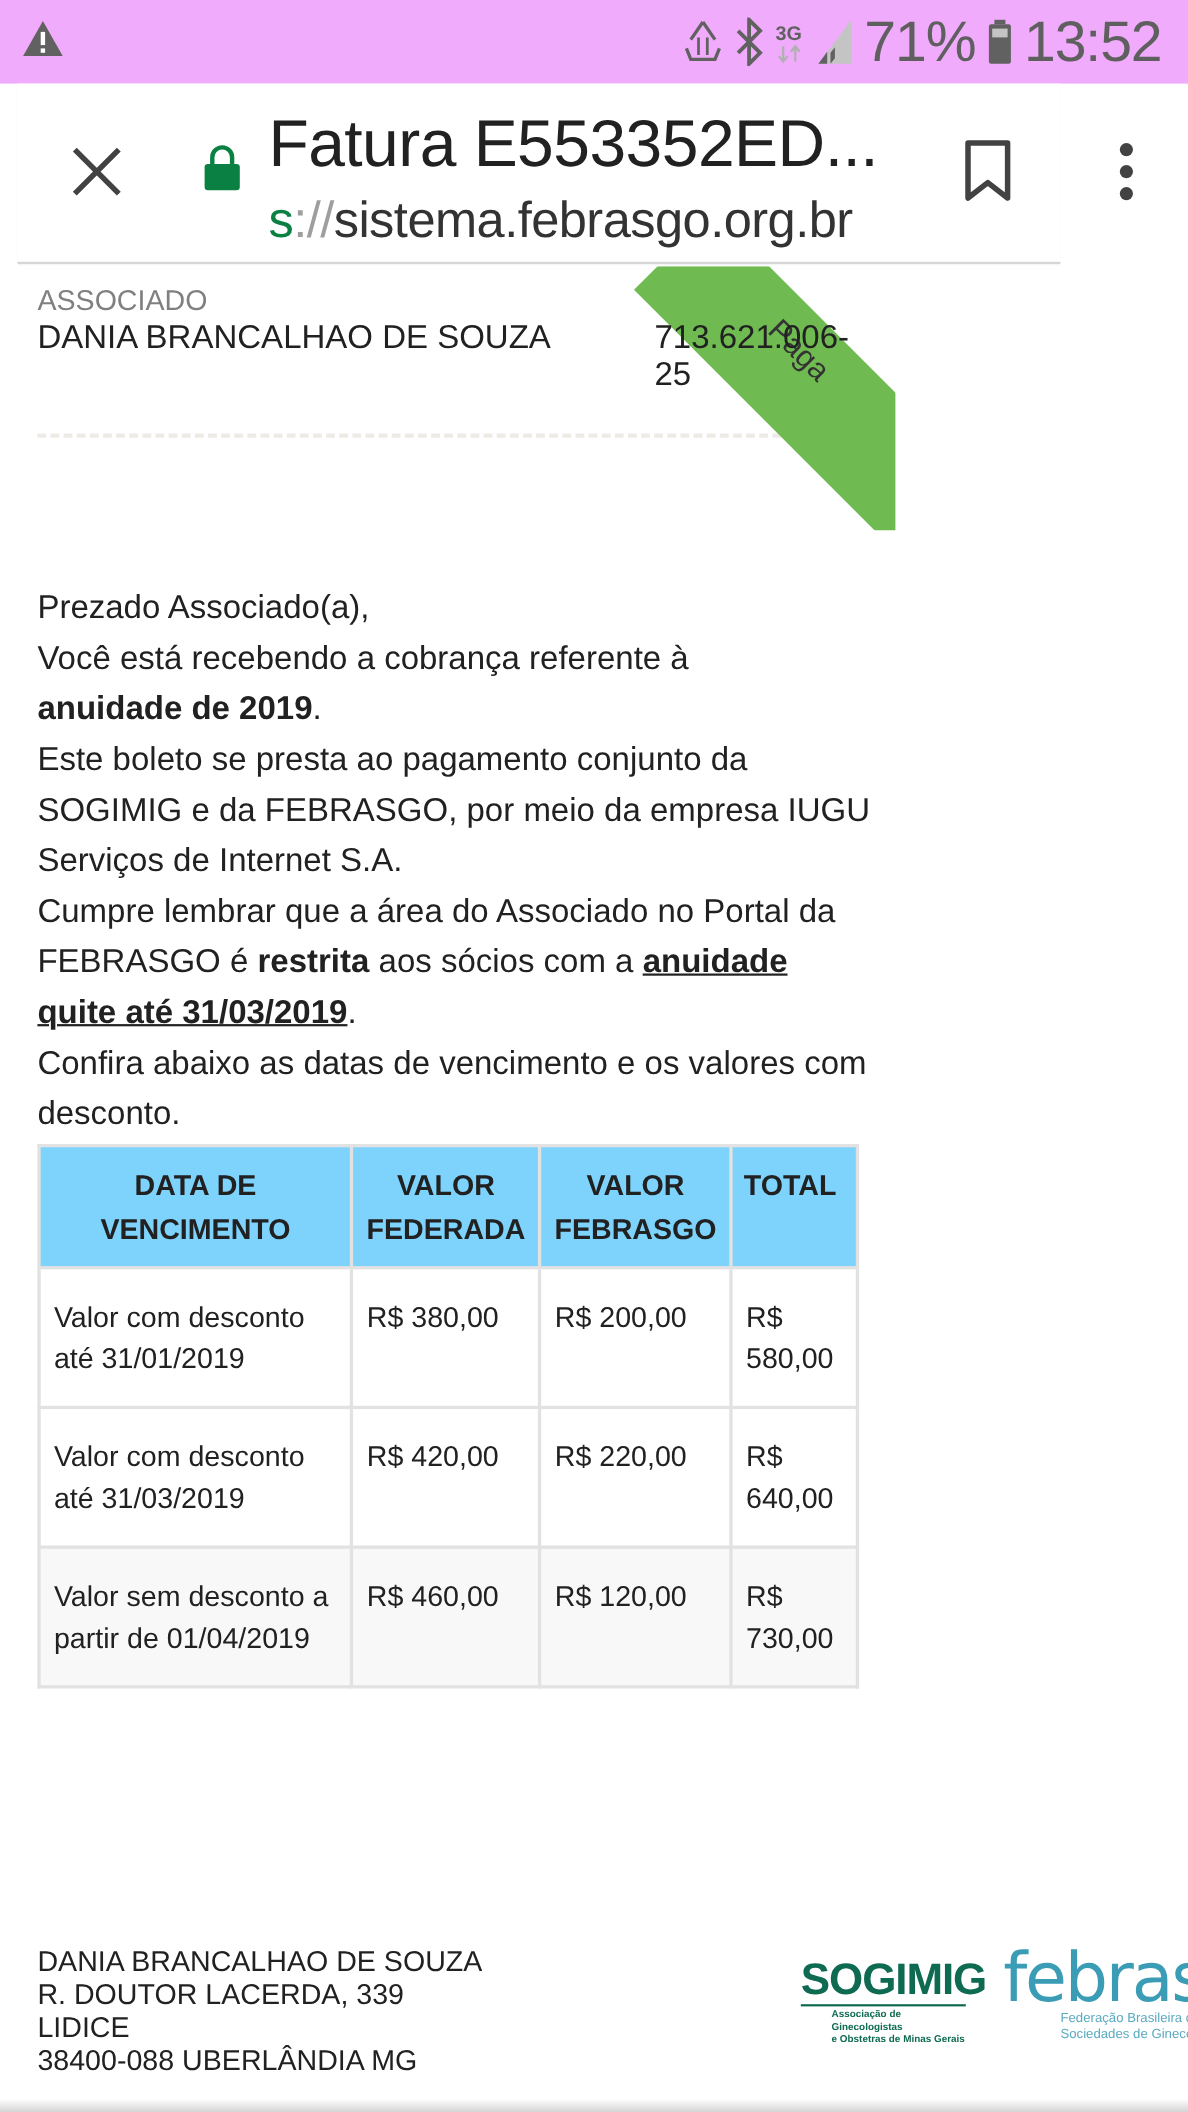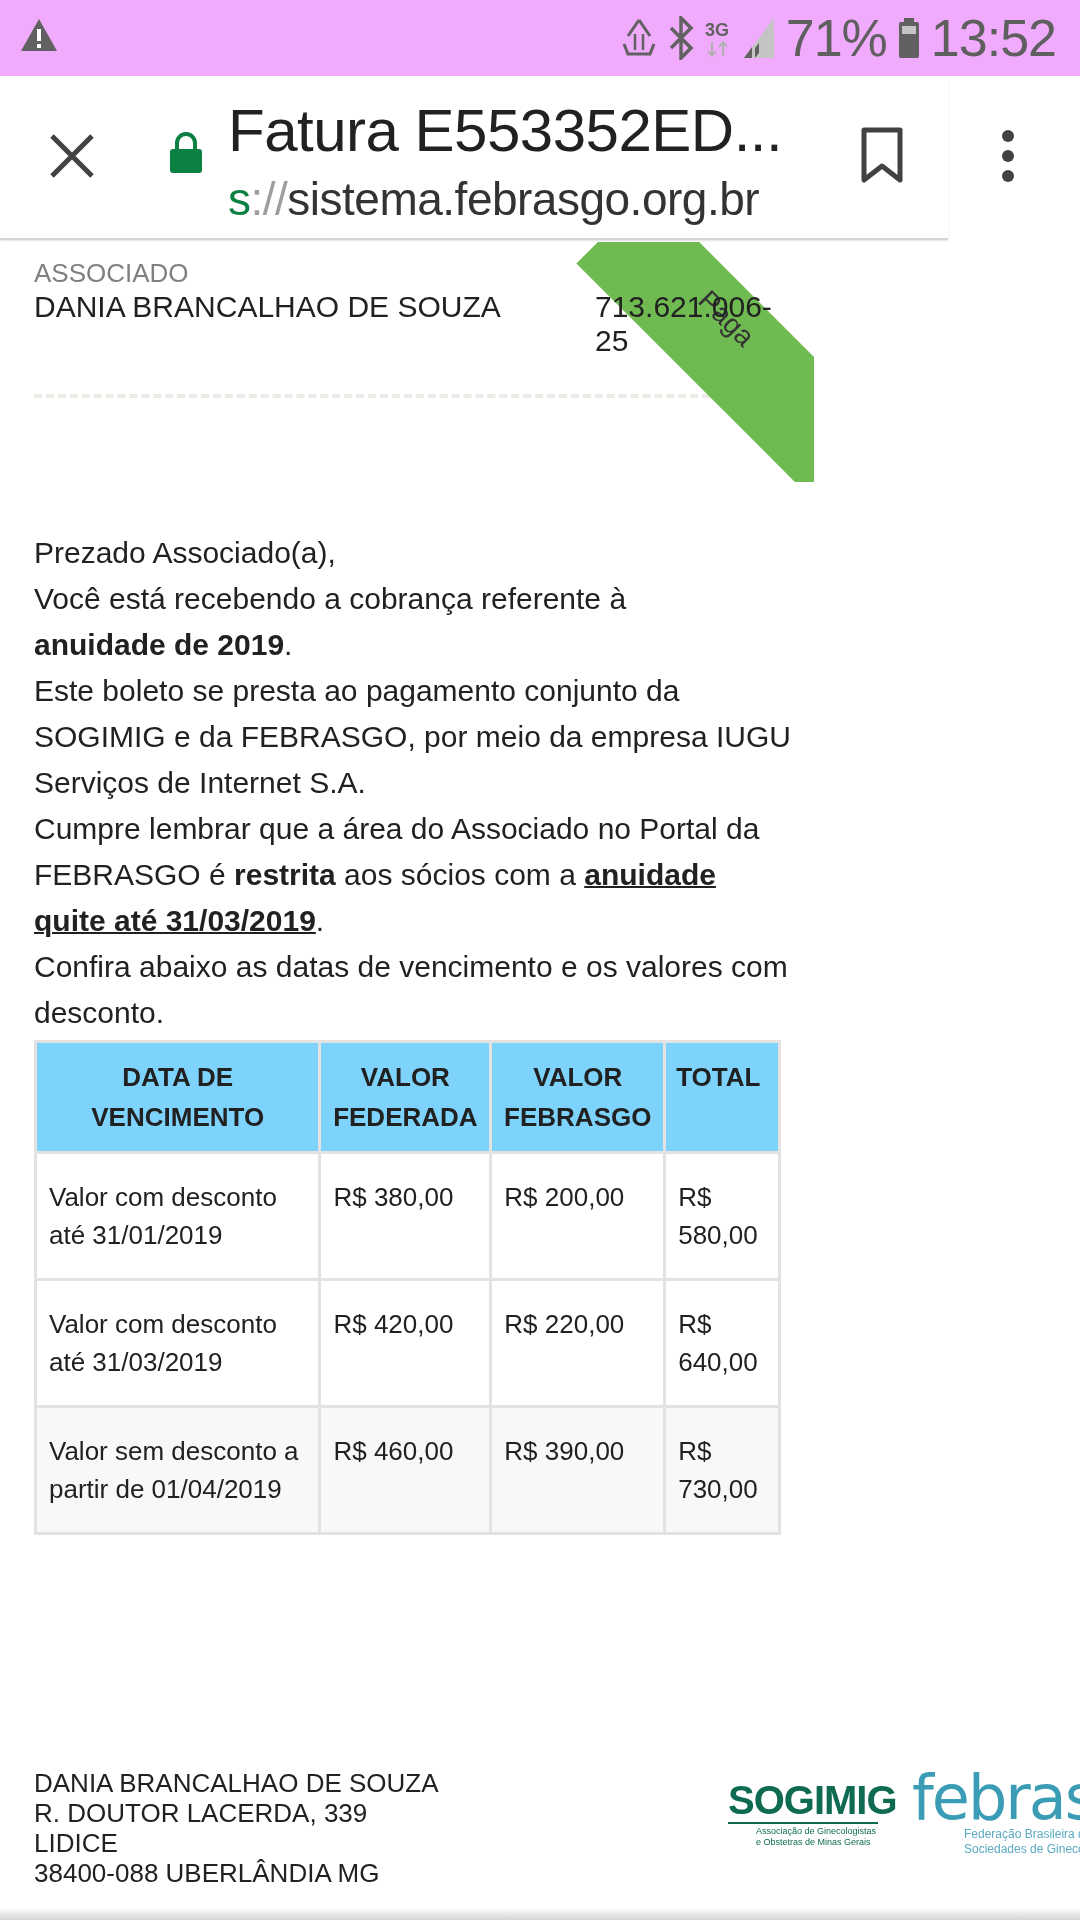--- a/index.html
+++ b/index.html
@@ -7,21 +7,21 @@
   body { font-family: "Liberation Sans", "DejaVu Sans", sans-serif; color: #212121; position: relative; }
 
   
   .status-bar { position: absolute; top: 0; left: 0; width: 1080px; height: 76px; background: #f0abfc; }
   .status-bar .warn { position: absolute; left: 20px; top: 18px; width: 38px; height: 34px; }
   .status-right { position: absolute; right: 24px; top: 10px; height: 56px; display: flex; align-items: center; gap: 10px; color: #616161; }
   .status-right .txt { font-size: 52px; letter-spacing: -1px; font-family: "Liberation Sans", sans-serif; color: #5f5f5f; }
   .status-right svg { display: block; }
 
   
-  .toolbar { position: absolute; top: 76px; left: 0; width: 948px; height: 164px; background: #fff; border-bottom: 2px solid #d6d6d6; box-shadow: 0 1px 2px rgba(0,0,0,0.12); }
+  .toolbar { position: absolute; top: 76px; left: 16px; width: 948px; height: 164px; background: #fff; border-bottom: 2px solid #d6d6d6; box-shadow: 0 1px 2px rgba(0,0,0,0.12); }
   .close-btn { position: absolute; left: 44px; top: 52px; width: 56px; height: 56px; }
   .lock { position: absolute; left: 167px; top: 55px; width: 38px; height: 44px; }
   .title { position: absolute; left: 228px; top: 20px; font-size: 60px; color: #212121; white-space: nowrap; letter-spacing: -0.5px; }
   .url { position: absolute; left: 228px; top: 96px; font-size: 46px; color: #333; white-space: nowrap; letter-spacing: -0.5px; }
   .url .scheme { color: #0b8043; }
   .url .slashes { color: #9e9e9e; }
   .bookmark-btn { position: absolute; left: 858px; top: 50px; width: 48px; height: 58px; }
   .menu-btn { position: absolute; left: 996px; top: 50px; width 24px; height: 60px; }
 
   
@@ -53,21 +53,21 @@
   .c2 { width: 171px; }
   .c3 { width: 174px; }
   .c4 { width: 115px; }
 
   .address { position: absolute; left: 34px; top: 1526px; font-size: 26px; line-height: 30px; color: #212121; }
   .address div { white-space: nowrap; }
 
   .logo-sogimig { position: absolute; left: 718px; top: 1530px; width: 168px; height: 88px; background: #fff; }
   .logo-sogimig .name { position: absolute; left: 10px; top: 6px; font-size: 40px; font-weight: bold; color: #0e6b52; letter-spacing: -1px; }
   .logo-sogimig .line { position: absolute; left: 10px; top: 50px; width: 150px; height: 2px; background: #0e6b52; }
-  .logo-sogimig .sub { position: absolute; left: 38px; top: 54px; font-size: 9px; line-height: 11px; font-weight: normal; color: #0e6b52; }
+  .logo-sogimig .sub { position: absolute; left: 38px; top: 54px; font-size: 9px; line-height: 11px; font-weight: bold; color: #0e6b52; }
 
   .logo-febrasgo { position: absolute; left: 908px; top: 1525px; width: 172px; height: 100px; }
   .logo-febrasgo .name { position: absolute; left: 4px; top: -6px; font-size: 62px; color: #3a9cb5; letter-spacing: -2px; font-family: "DejaVu Sans", sans-serif; }
   .logo-febrasgo .sub { position: absolute; left: 56px; top: 60px; font-size: 12px; line-height: 15px; color: #5aaac0; white-space: nowrap; }
 
   .bottom-shadow { position: absolute; left: 0; bottom: 0; width: 1080px; height: 12px; background: linear-gradient(#ffffff, #d4d4d4); }
 </style>
 </head>
 <body>
 
@@ -165,21 +165,21 @@
       </tr>
       <tr>
         <td>Valor com desconto até 31/03/2019</td>
         <td>R$ 420,00</td>
         <td>R$ 220,00</td>
         <td>R$ 640,00</td>
       </tr>
       <tr class="shade">
         <td>Valor sem desconto a partir de 01/04/2019</td>
         <td>R$ 460,00</td>
-        <td>R$ 390,00</td>
+        <td>R$ 120,00</td>
         <td>R$ 730,00</td>
       </tr>
     </tbody>
   </table>
 
   <div class="address">
     <div>DANIA BRANCALHAO DE SOUZA</div>
     <div>R. DOUTOR LACERDA, 339</div>
     <div>LIDICE</div>
     <div>38400-088 UBERLÂNDIA MG</div>

